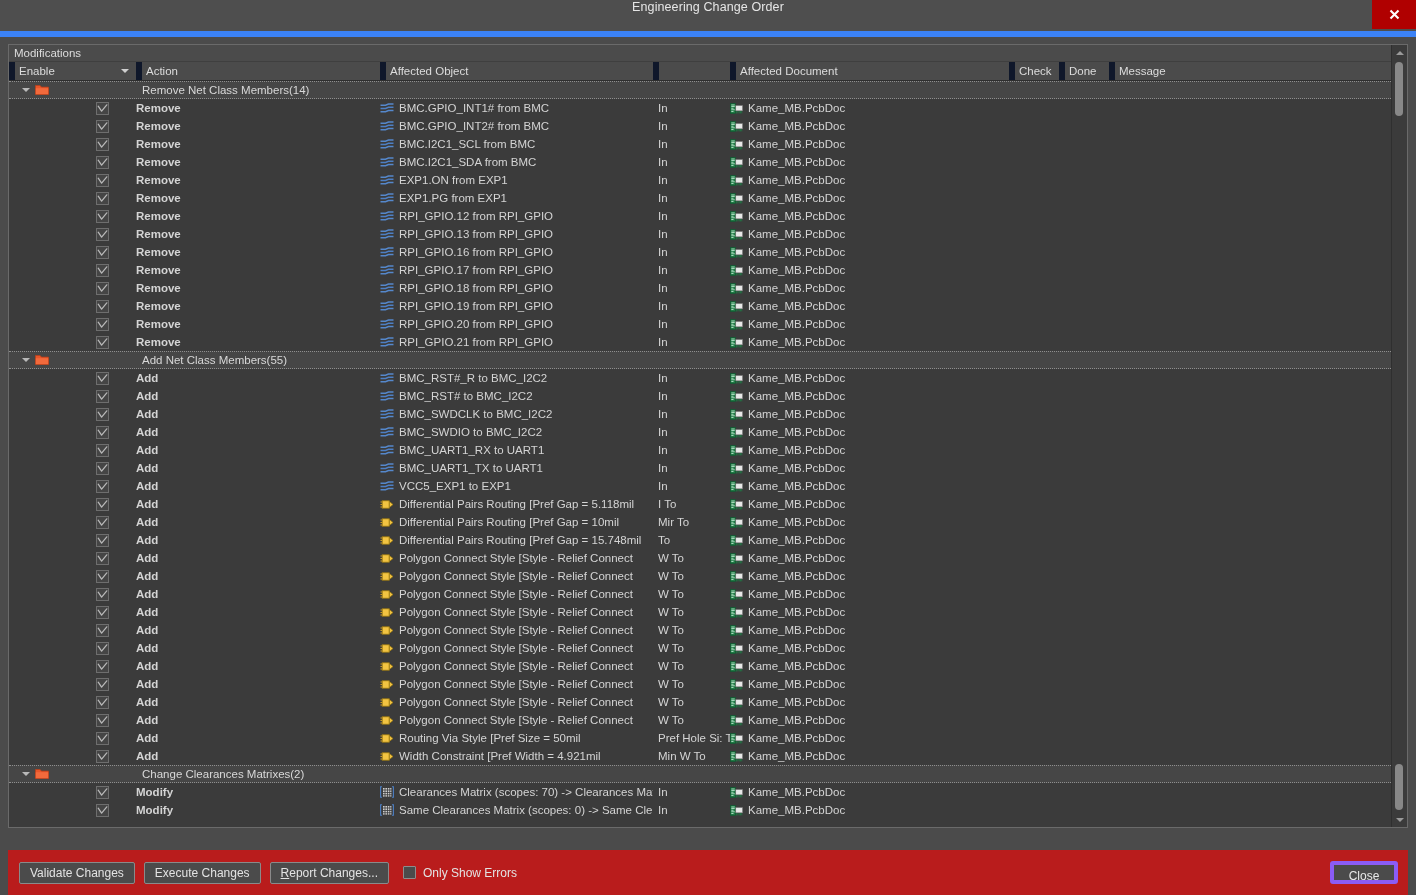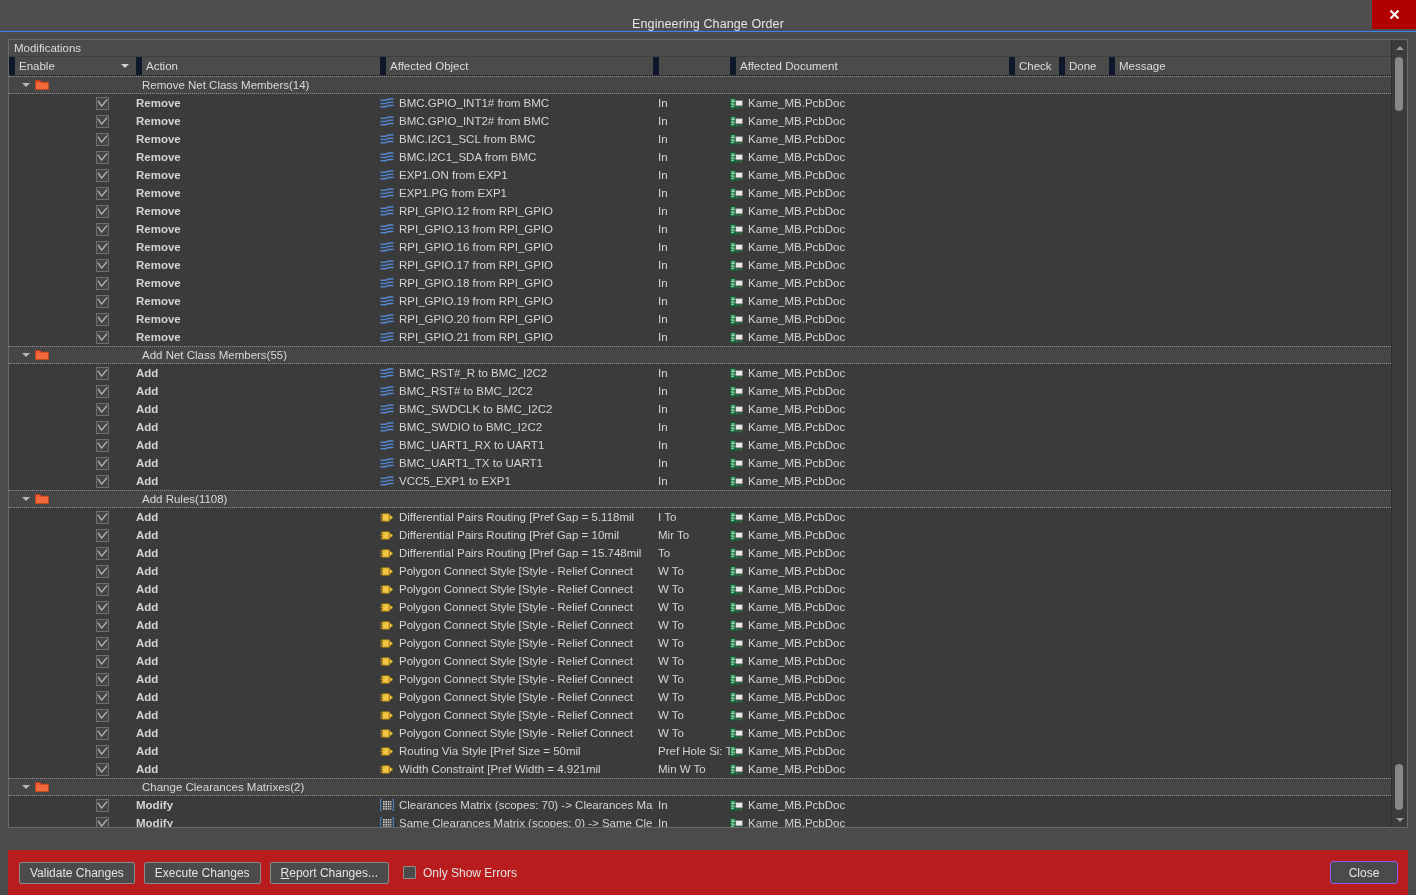--- a/index.html
+++ b/index.html
@@ -29,23 +29,23 @@
     flex-direction: column;
   }
 
   
   .titlebar {
     height: 31px;
     flex: 0 0 31px;
     background: #4e4e4e;
     position: relative;
     display: flex;
-    align-items: flex-end;
+    align-items: flex-start;
     justify-content: center;
-    border-bottom: 1px solid #3b82f6;
+    border-bottom: 6px solid #3b82f6;
   }
   .titlebar-title {
     font-size: 12.5px;
     color: #e6e6e6;
     letter-spacing: .1px;
   }
   .titlebar-close {
     position: absolute;
     right: 0px;
     top: 0px;
@@ -295,21 +295,21 @@
     white-space: nowrap;
   }
   .btn:last-of-type { margin-right: 0; }
   .btn .mnem { text-decoration: underline; }
   .btn-close {
     position: absolute;
     right: 10px;
     top: 11px;
     height: 23px;
     min-width: 68px;
-    border: 1px solid #8b5cf6;
+    border: 4px solid #8b5cf6;
     border-radius: 3px;
     background: #4b4b4b;
     color: #e8e8e8;
     font-size: 12px;
     line-height: 21px;
     cursor: pointer;
     font-family: "Liberation Sans", sans-serif;
   }
   .only-errors {
     display: flex;
@@ -1278,29 +1278,20 @@
                     <rect x="8.8" y="8" width="0.8" height="2.4"></rect>
                     <rect x="10.1" y="8" width="0.8" height="2.4"></rect>
                     <rect x="11.4" y="8" width="0.8" height="2.4"></rect>
                   </g>
                 </svg>
                 <span class="doc-text">Kame_MB.PcbDoc</span>
               </div>
               <div class="cell c-check"></div>
               <div class="cell c-done"></div>
               <div class="cell c-msg"></div>
-            </div>
-            <div class="row group">
-              <div class="expander"></div>
-              <svg width="14" height="12" viewBox="0 0 14 12" class="folder-icon">
-                <path d="M0.5 1.5 h4.6 l1.3 1.6 h7.1 v7.4 h-13 z" fill="#e8562a" stroke="#b8401c" stroke-width="0.8"></path>
-                <path d="M0.8 4.2 h12.4 v6 h-12.4 z" fill="#f26a3c"></path>
-              </svg>
-              <div style="width: 87px;"></div>
-              <div class="cell grp-label" style="flex: 1 1 auto;">Add Rules(1108)</div>
             </div>
             <div class="row">
               <div class="cell c-enable">
                 <div class="checkbox">
                   <svg width="11" height="9" viewBox="0 0 11 9">
                     <path d="M1.2 2.2 L4.6 7.2 L9.8 0.8" stroke="#b9b9b9" stroke-width="1.25" fill="none" stroke-linecap="round" stroke-linejoin="round"></path>
                   </svg>
                 </div>
               </div>
               <div class="cell c-action action-text">Add</div>

